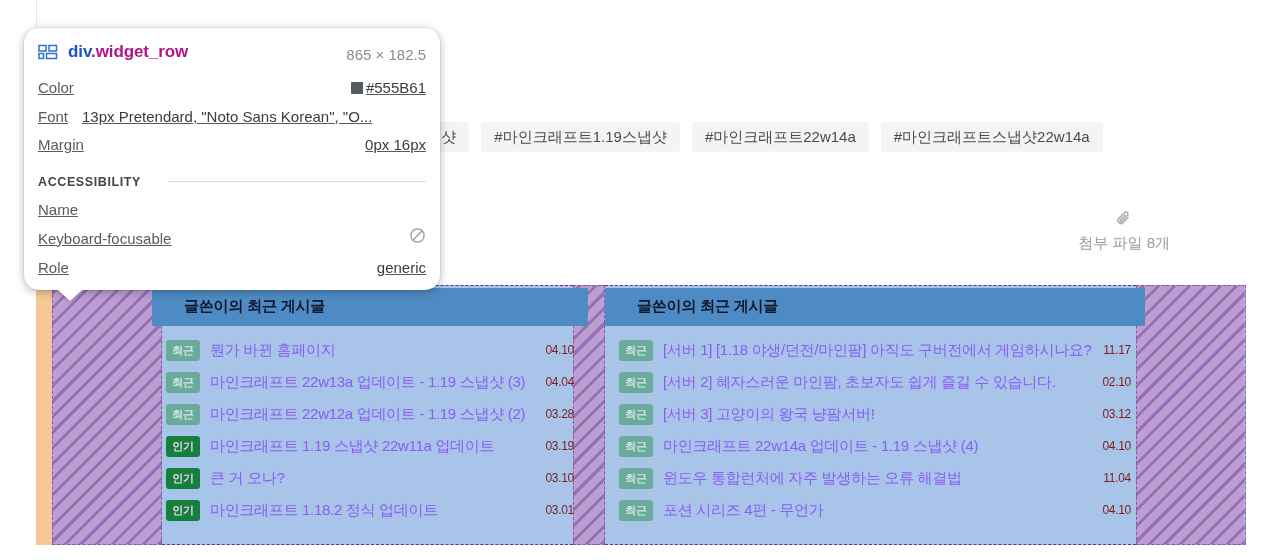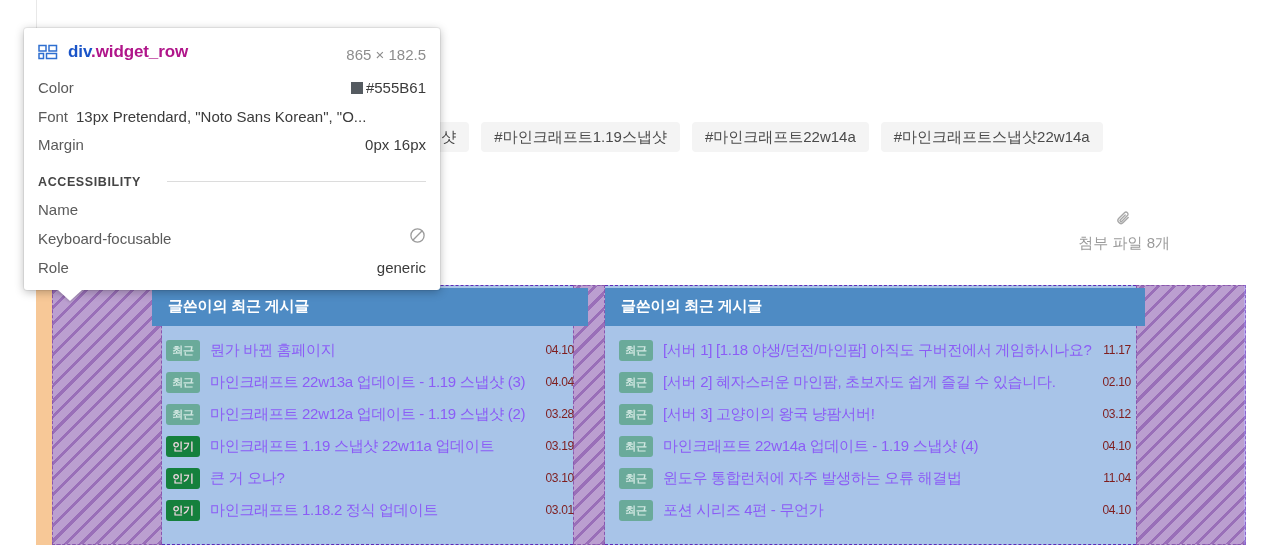--- a/index.html
+++ b/index.html
@@ -89,24 +89,24 @@
   .hl-content.left  { left: 162px; width: 411px; }
   .hl-content.right { left: 605px; width: 531px; }
 
   
   .widget { position: absolute; top: 288px; }
   .widget.left  { left: 152px; width: 436px; }
   .widget.right { left: 605px; width: 540px; }
 
   .widget-head {
     background: #4e8bc4;
-    color: #ffffff;
+    color: #0f172a;
     font-size: 15px;
     font-weight: 700;
-    padding: 9px 16px 10px;
+    padding: 9px 32px 10px;
     letter-spacing: -.2px;
   }
   .widget-body { padding: 8px 14px 10px; }
 
   .post-row {
     display: flex;
     align-items: center;
     gap: 10px;
     height: 32px;
     font-size: 15px;
@@ -140,21 +140,21 @@
     font-size: 12px;
     text-align: right;
   }
 
   
   .tooltip {
     position: absolute;
     left: 24px; top: 28px;
     width: 416px;
     background: #ffffff;
-    border-radius: 3px;
+    border-radius: 15px;
     box-shadow: 0 2px 10px rgba(0,0,0,.28), 0 0 0 1px rgba(0,0,0,.06);
     padding: 12px 14px 8px;
     font-size: 15px;
     color: #5a5a5a;
   }
   .tt-arrow {
     position: absolute;
     left: 34px; bottom: -11px;
     width: 0; height: 0;
     border-left: 12px solid transparent;
@@ -180,23 +180,24 @@
     margin-left: auto;
     color: #8d8d8d;
     font-size: 15px;
     white-space: nowrap;
     margin-top: 6px;
   }
 
   .tt-row {
     display: flex;
     align-items: center;
-    gap: 8px;
+    gap: 14px;
     padding: 3px 0;
     line-height: 1.5;
+    text-decoration: underline;
   }
   .tt-key { color: #5a5a5a; flex: 0 0 auto; }
   .tt-val {
     margin-left: auto;
     color: #3b3b3b;
     white-space: nowrap;
     overflow: hidden;
     text-overflow: ellipsis;
   }
   .tt-val.grow { margin-left: 0; flex: 1 1 auto; }

